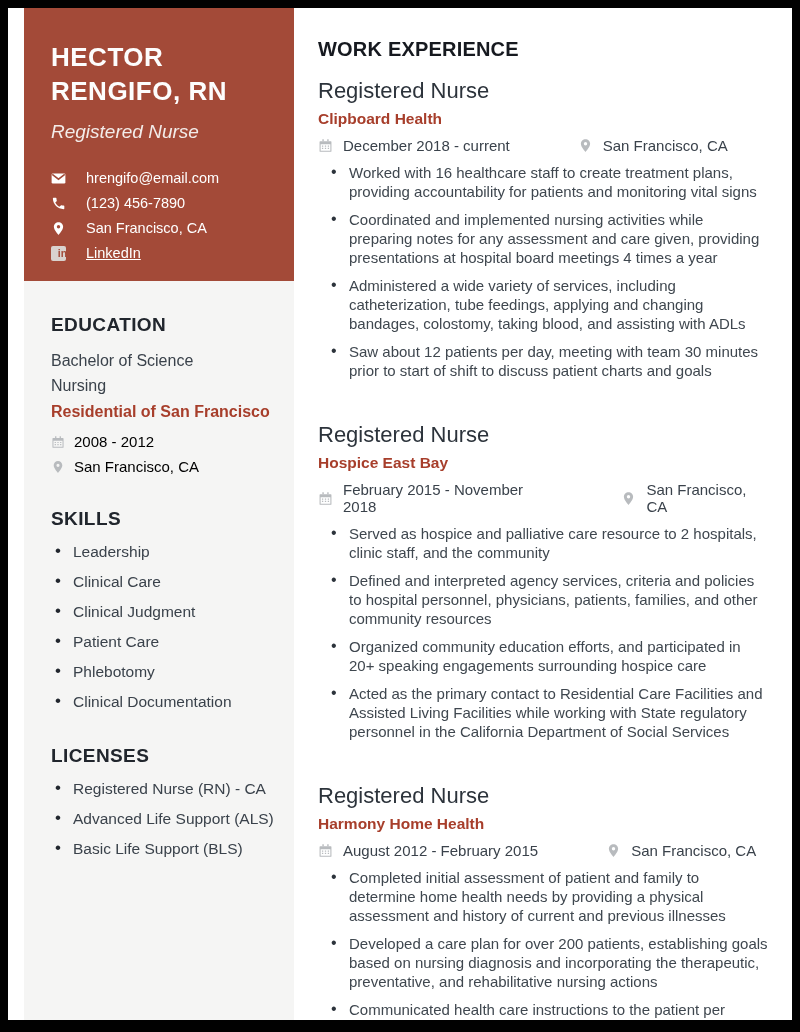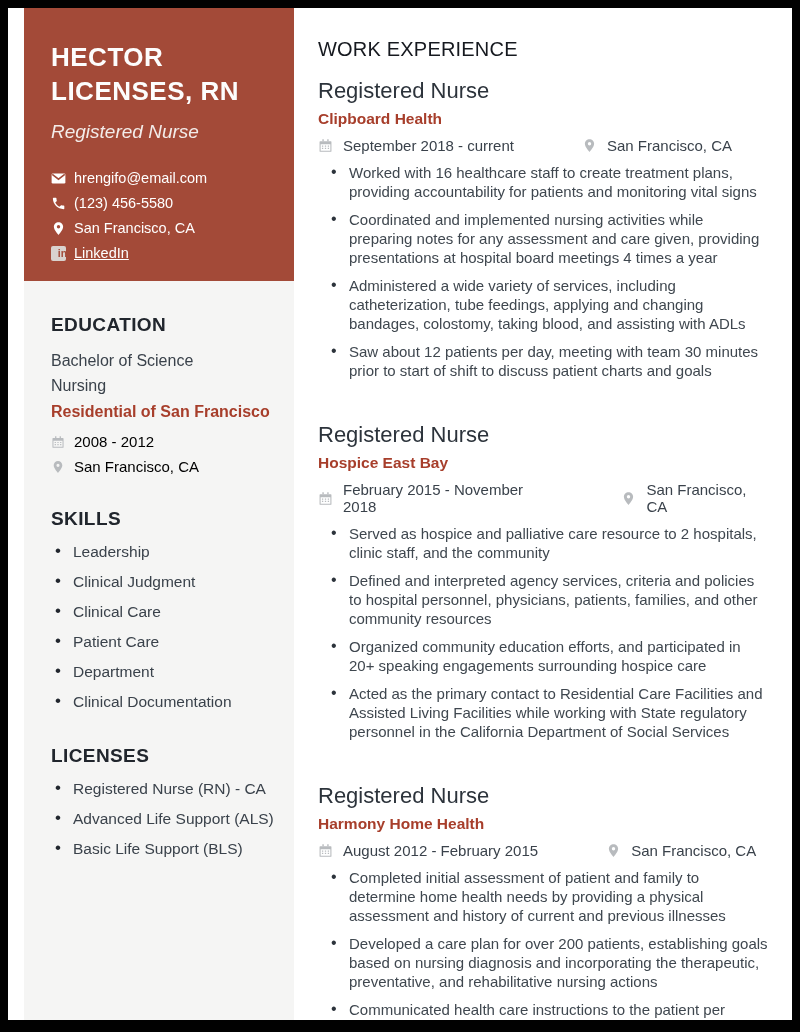--- a/index.html
+++ b/index.html
@@ -37,21 +37,21 @@
     color: #fdfdfd;
   }
   .hero-title {
     margin-top: 13px;
     font-size: 19px; font-style: italic;
     color: #f3ece9;
   }
   .contact { margin-top: 27px; }
   .contact-row {
     display: flex; align-items: center;
-    gap: 8px; margin-bottom: 9px;
+    gap: 20px; margin-bottom: 9px;
     font-size: 14.5px; color: #fff;
   }
   .contact-row .cicon { width: 15px; height: 15px; flex-shrink: 0; display: inline-flex; }
   .li-badge {
     width: 15px; height: 15px; border-radius: 2px;
     background: #d9d2ce; color: #a34a38;
     font-size: 10.5px; font-weight: 700;
     display: inline-flex; align-items: center; justify-content: center;
     flex-shrink: 0;
     padding-left: 8px;
@@ -79,21 +79,21 @@
     margin-bottom: 10px; line-height: 20px;
   }
   ul.side-list li::before {
     content: "•"; position: absolute; left: 4px; top: -1px;
     color: #21262d; font-size: 17px;
   }
 
   
   .main { flex: 1; padding: 30px 24px 0 24px; background: #fff; }
   .main-heading {
-    font-size: 20px; font-weight: 400;
+    font-size: 20px; font-weight: 700;
     color: #16191f; letter-spacing: .2px;
   }
   .job { margin-top: 17px; }
   .job + .job { margin-top: 42px; }
   .job-title { font-size: 22px; font-weight: 400; color: #2c333b; }
   .company { font-size: 15.5px; font-weight: 700; color: #a73e2b; margin-top: 6px; }
   .job-meta {
     display: flex; align-items: center; gap: 10px;
     margin-top: 9px; font-size: 15px; color: #3a424b;
   }
@@ -133,40 +133,40 @@
   </defs>
 </svg>
 
 <div class="page">
   <div class="doc">
 
     <aside class="sidebar">
       <div class="hero">
         <h1 class="name">
           <span>HECTOR</span><br>
-          <span>LICENSES, RN</span>
+          <span>RENGIFO, RN</span>
         </h1>
         <div class="hero-title">Registered Nurse</div>
 
         <div class="contact">
           <div class="contact-row">
             <span class="cicon">
               <svg viewBox="0 0 24 24" style="color:#fff">
                   <use href="#ic-envelope"></use>
                 </svg>
             </span>
             <span>hrengifo@email.com</span>
           </div>
           <div class="contact-row">
             <span class="cicon">
               <svg viewBox="0 0 24 24" style="color:#fff">
                   <use href="#ic-phone"></use>
                 </svg>
             </span>
-            <span>(123) 456-5580</span>
+            <span>(123) 456-7890</span>
           </div>
           <div class="contact-row">
             <span class="cicon">
               <svg viewBox="0 0 24 24" style="color:#fff">
                   <use href="#ic-pin"></use>
                 </svg>
             </span>
             <span>San Francisco, CA</span>
           </div>
           <div class="contact-row">
@@ -195,24 +195,24 @@
                 <use href="#ic-pin"></use>
               </svg>
           </span>
           <span>San Francisco, CA</span>
         </div>
 
         <h2 class="side-heading">SKILLS</h2>
         <ul class="side-list">
 
         <li>Leadership</li>
+            <li>Clinical Care</li>
             <li>Clinical Judgment</li>
-            <li>Clinical Care</li>
             <li>Patient Care</li>
-            <li>Department</li>
+            <li>Phlebotomy</li>
             <li>Clinical Documentation</li>
           </ul>
 
         <h2 class="side-heading">LICENSES</h2>
         <ul class="side-list">
 
         <li>Registered Nurse (RN) - CA</li>
             <li>Advanced Life Support (ALS)</li>
             <li>Basic Life Support (BLS)</li>
           </ul>
@@ -226,21 +226,21 @@
 
           <section class="job">
             <div class="job-title">Registered Nurse</div>
             <div class="company">Clipboard Health</div>
             <div class="job-meta">
               <span class="micon">
                 <svg viewBox="0 0 24 24" style="color:#b8bbbe">
                   <use href="#ic-calendar"></use>
                 </svg>
               </span>
-              <span>September 2018 - current</span>
+              <span>December 2018 - current</span>
               <span class="spacer"></span>
               <span class="micon">
                 <svg viewBox="0 0 24 24" style="color:#b8bbbe">
                   <use href="#ic-pin"></use>
                 </svg>
               </span>
               <span>San Francisco, CA</span>
             </div>
             <ul class="bullets">
 

